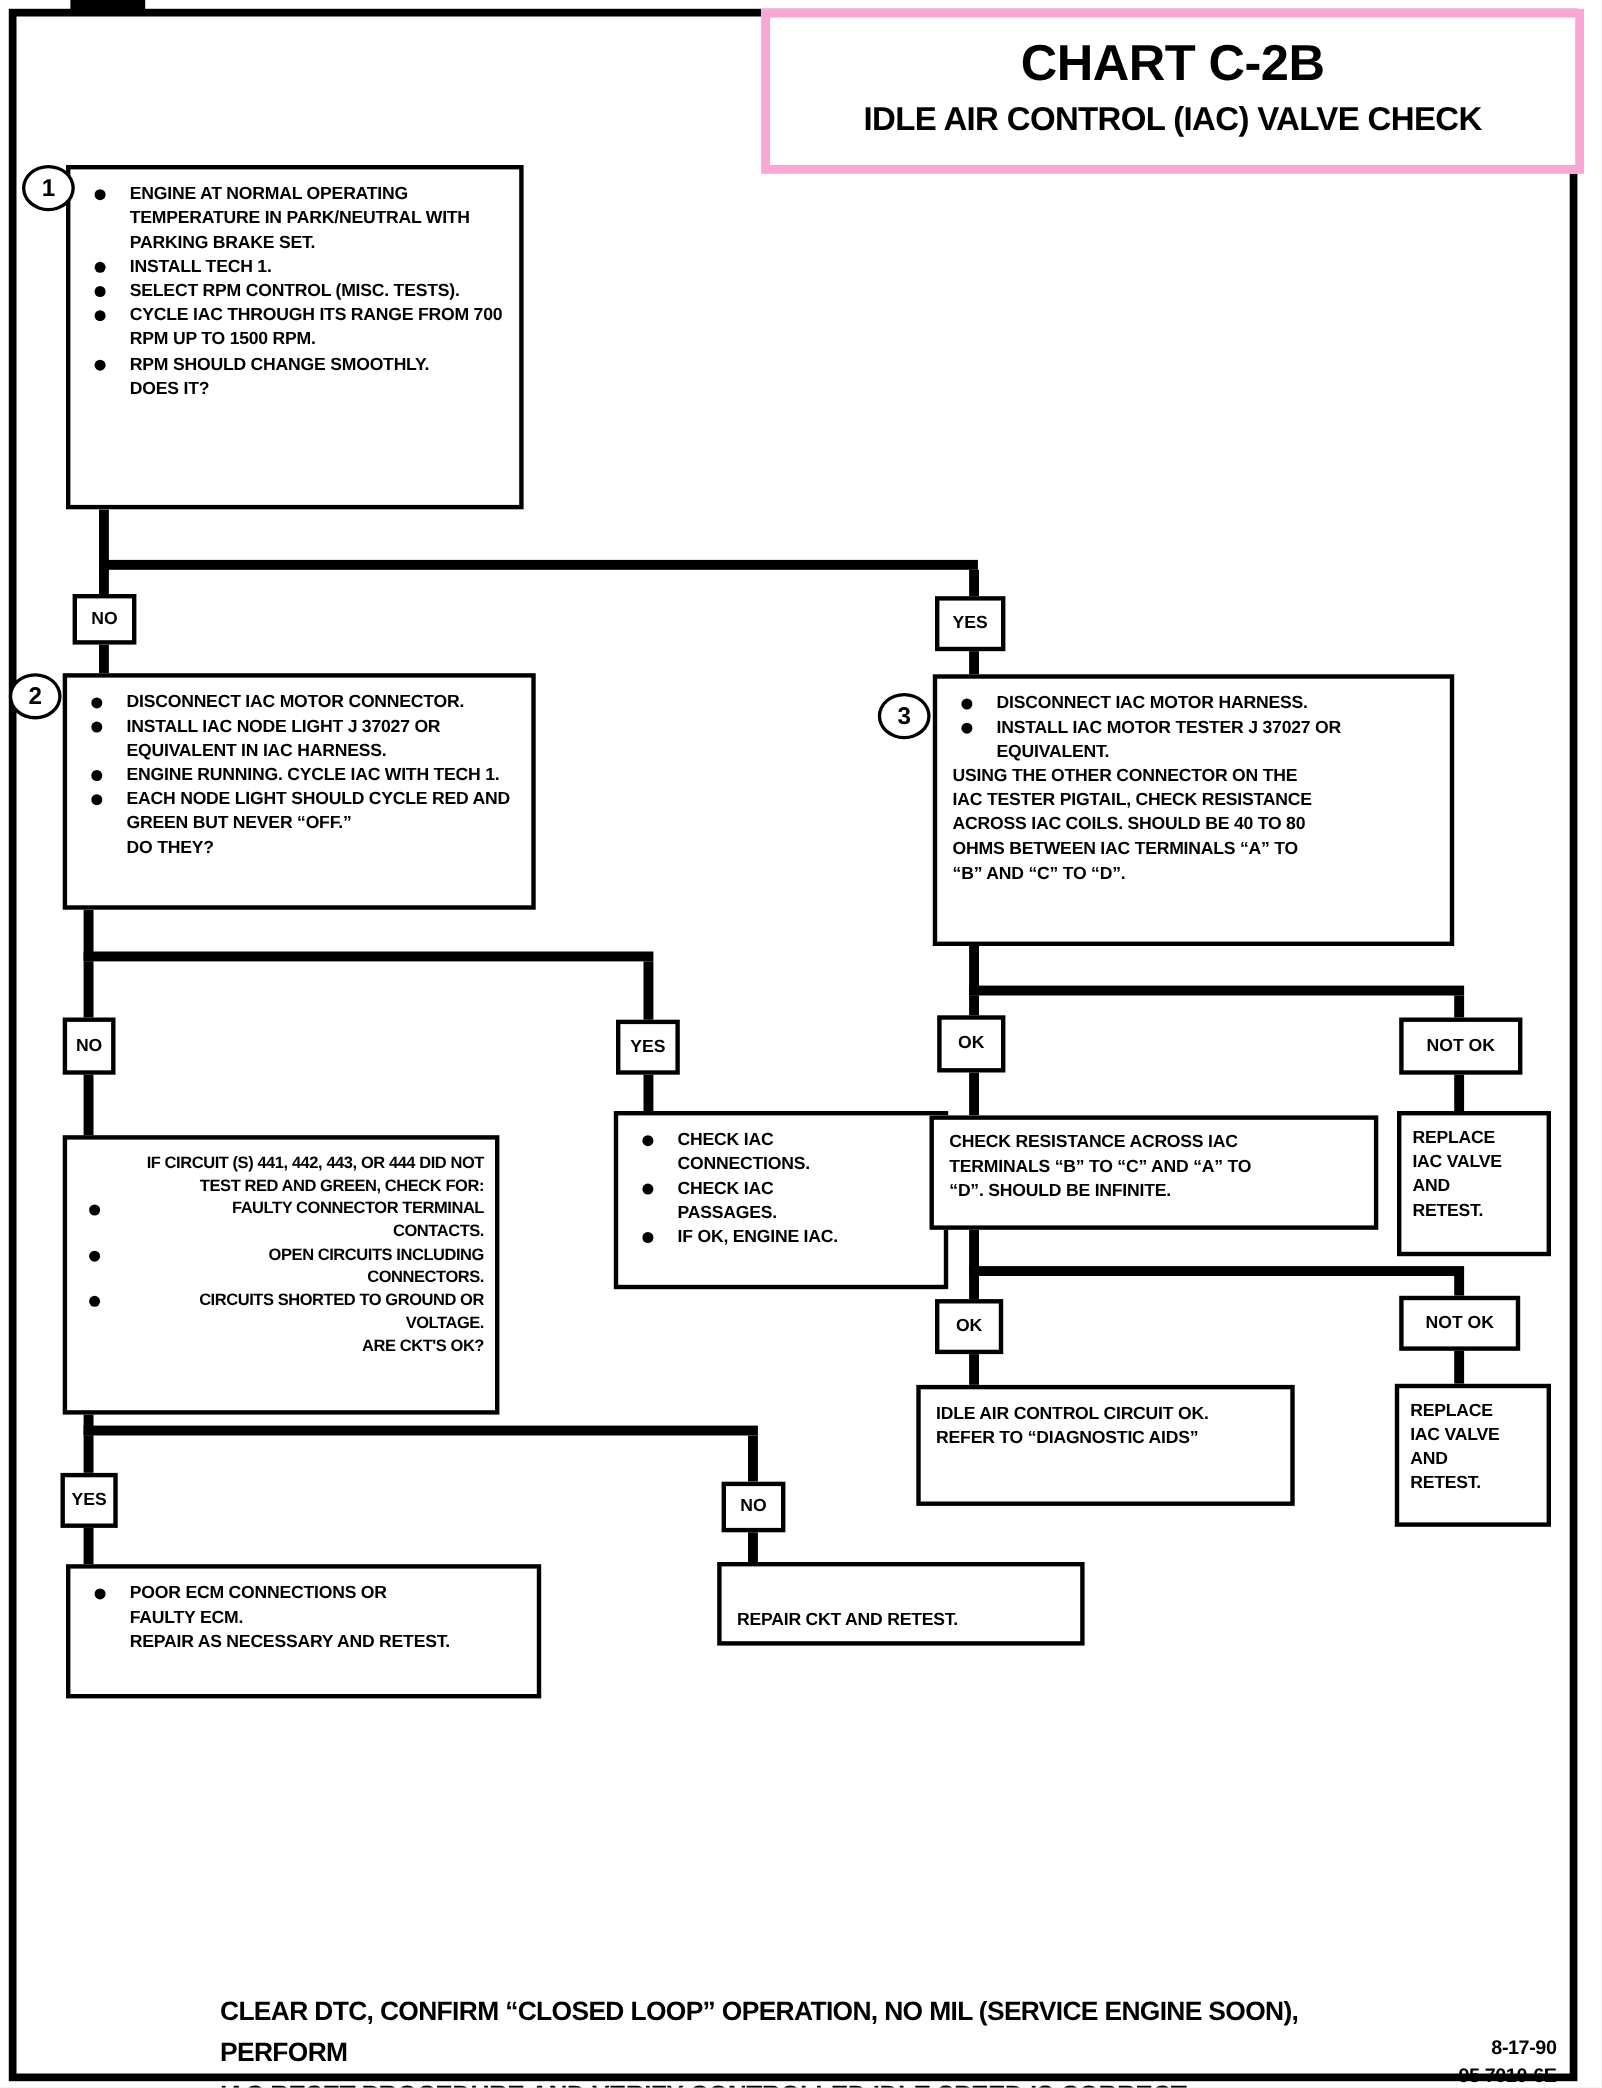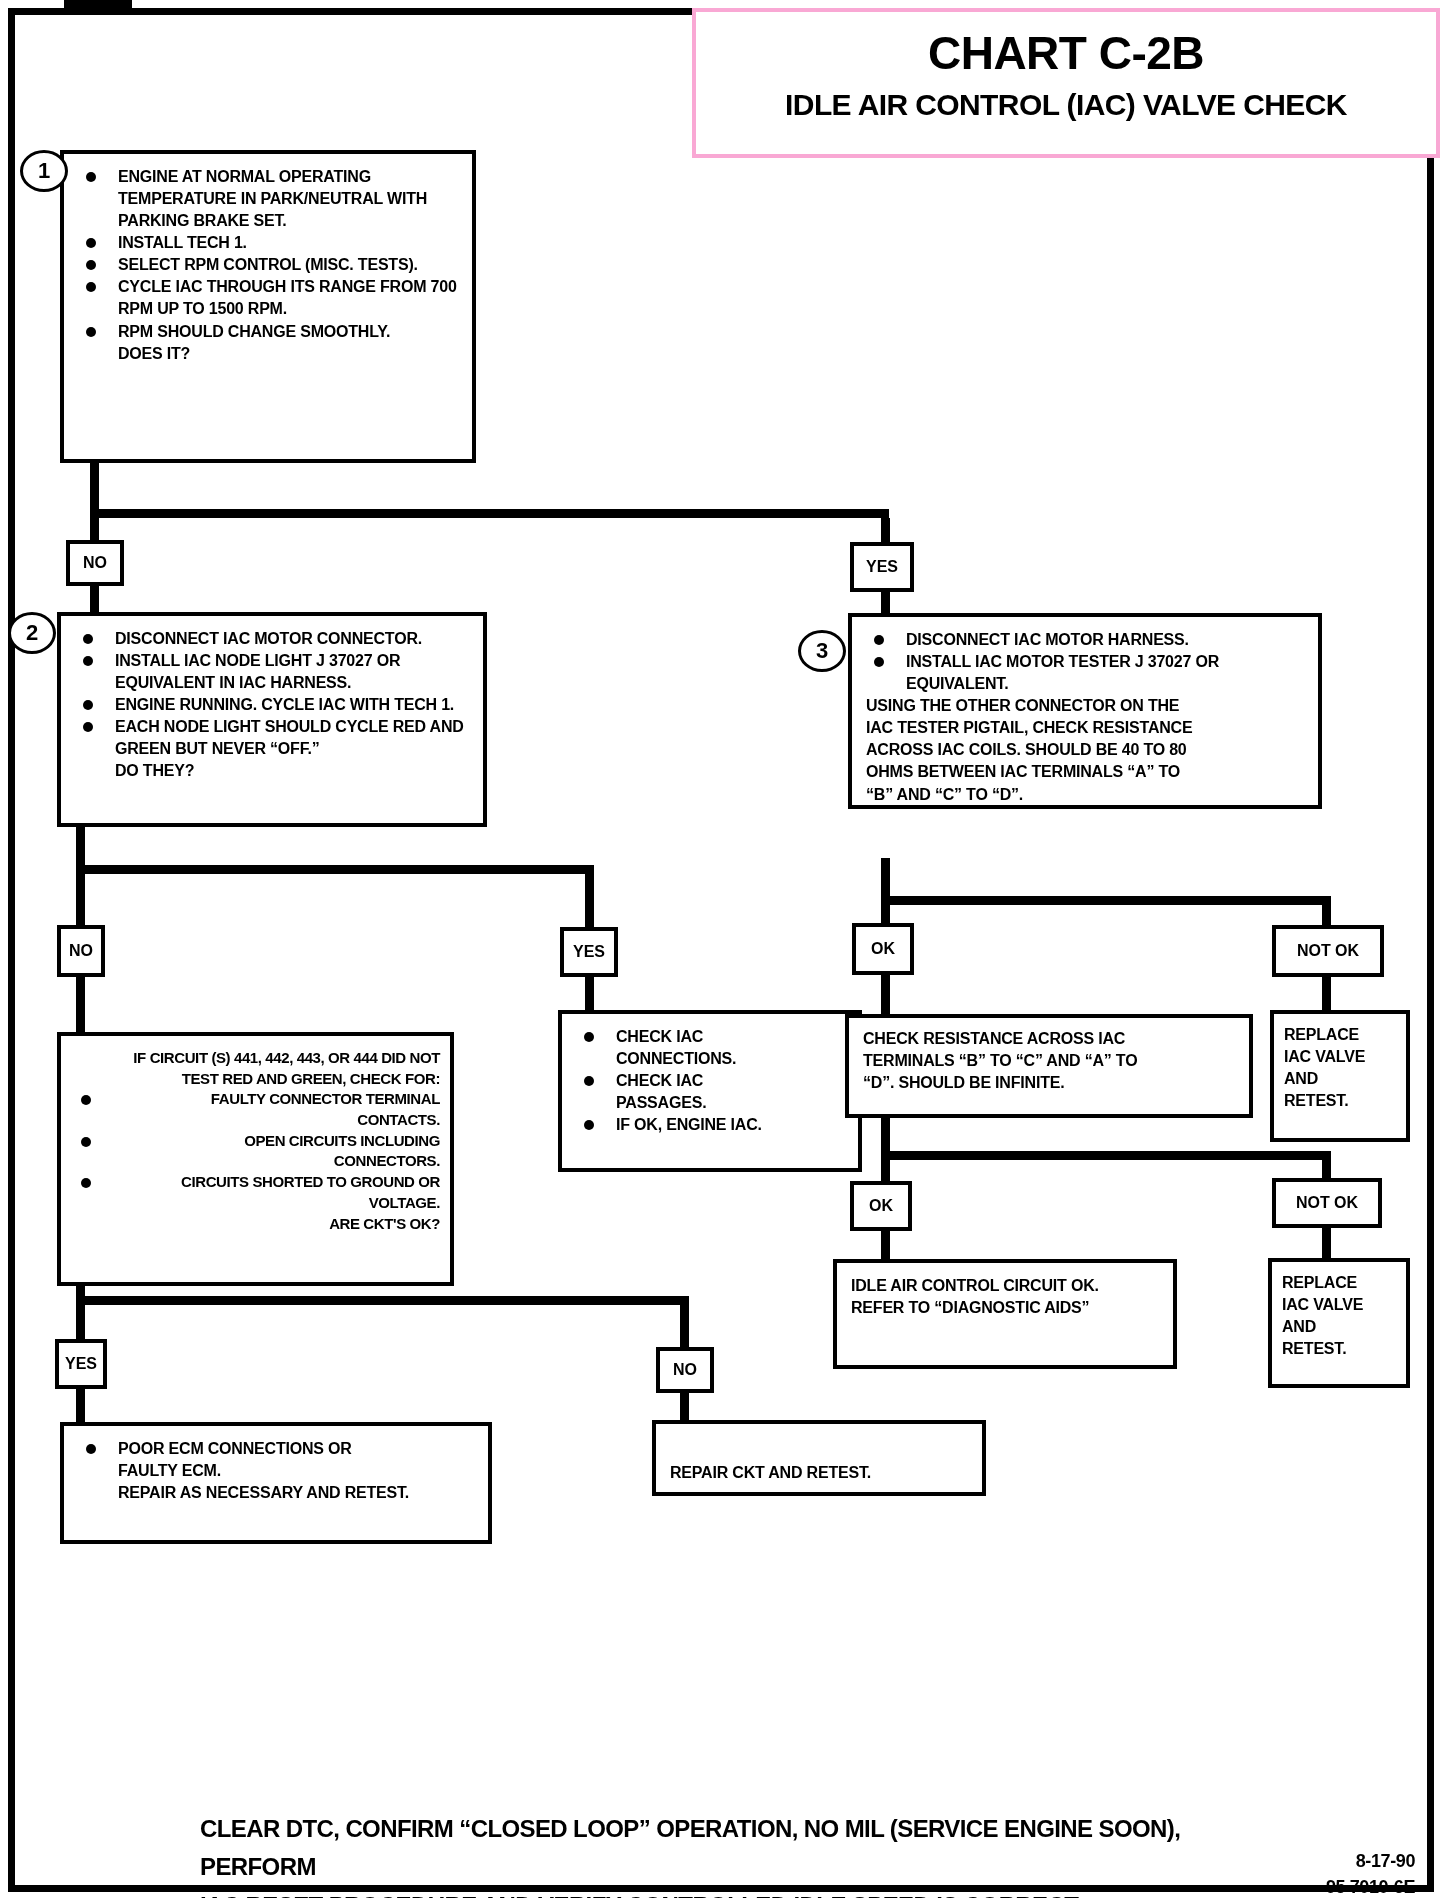--- a/index.html
+++ b/index.html
@@ -6,21 +6,21 @@
   .page {
     position:relative; width:1456px; height:1898px; background:#ffffff;
     font-family:"Liberation Sans","DejaVu Sans",sans-serif; font-weight:700; color:#000;
     overflow:hidden; margin:0 auto;
   }
   .page-frame { position:absolute; left:8px; top:8px; width:1412px; height:1870px; border:7px solid #000; box-sizing:content-box; }
   .top-tab { position:absolute; left:64px; top:0; width:68px; height:10px; background:#000; }
 
   .title-box {
     position:absolute; left:692px; top:8px; width:748px; height:150px;
-    border:4px solid #f9a8d4; box-sizing:border-box; background:#fff; text-align:center;
+    border:8px solid #f9a8d4; box-sizing:border-box; background:#fff; text-align:center;
   }
   .title1 { font-size:46px; margin-top:14px; letter-spacing:-0.5px; }
   .title2 { font-size:30px; margin-top:8px; letter-spacing:-0.6px; }
 
   .line { position:absolute; background:#000; }
 
   .node {
     position:absolute; border:4px solid #000; background:#fff; box-sizing:border-box;
     padding:12px 10px 8px 14px; font-size:16px; line-height:1.38; letter-spacing:-0.2px;
   }
@@ -139,21 +139,21 @@
         <span class="btext">ENGINE RUNNING.  CYCLE IAC WITH TECH 1.</span>
       </div>
     <div class="bullet">
         <span class="dot"></span>
         <span class="btext">EACH NODE LIGHT SHOULD CYCLE RED AND
 GREEN BUT NEVER “OFF.”
 DO THEY?</span>
       </div>
   </div>
 
-  <div class="node" style="left:848px;top:613px;width:474px;height:196px;">
+  <div class="node" style="left:848px;top:613px;width:474px;height:247px;">
     <div class="bullet">
         <span class="dot"></span>
         <span class="btext">DISCONNECT IAC MOTOR HARNESS.</span>
       </div>
     <div class="bullet">
         <span class="dot"></span>
         <span class="btext">INSTALL IAC MOTOR TESTER J 37027 OR
 EQUIVALENT.</span>
       </div>
     <div class="text">USING THE OTHER CONNECTOR ON THE

